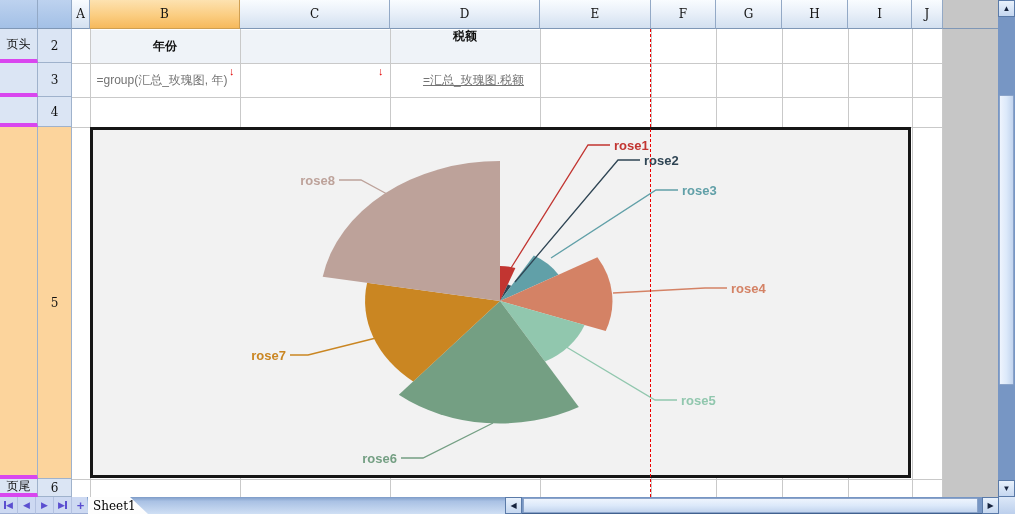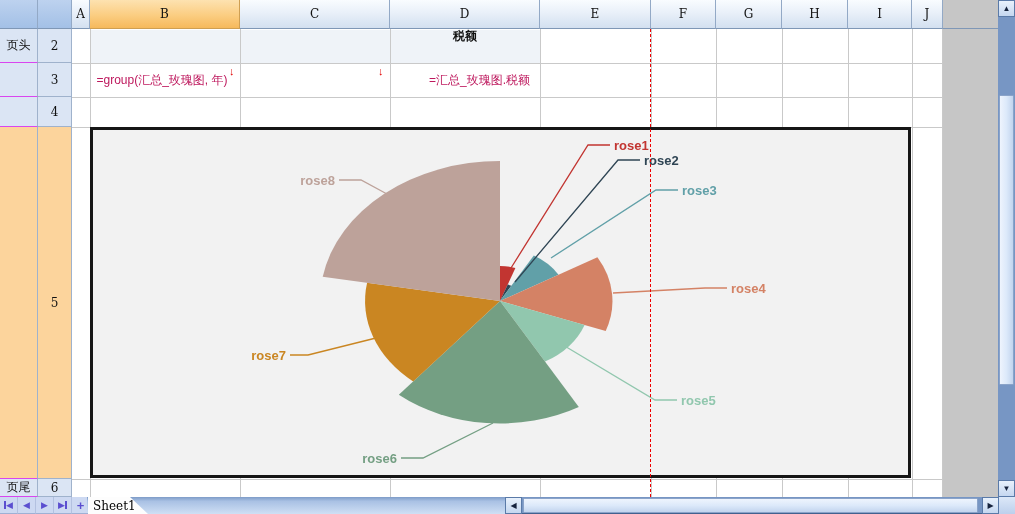--- a/index.html
+++ b/index.html
@@ -11,35 +11,35 @@
   .colhdr{top:0;height:29px;border-right:1px solid #93a9c6;border-bottom:1px solid #7f97b6;
           display:flex;align-items:center;justify-content:center;
           font-family:"DejaVu Serif",serif;font-size:12px;color:#111;
           background:linear-gradient(180deg,#f9fcff 0%,#e9f0f9 45%,#d3e0f0 100%);z-index:10;}
   .colhdr.corner{background:linear-gradient(180deg,#bdd2ef 0%,#a3c0e6 100%);}
   .colhdr.sel{background:linear-gradient(180deg,var(--sel-header-light,#fde2b0) 0%,#fbcd81 55%,var(--sel-header,#f6b95c) 100%);
               border-right:1px solid #cf9f52;border-bottom:1px solid #cf9f52;}
   .colhdr.filler{background:#c6c6c6;border-right:none;border-bottom:1px solid #7f97b6;}
 
   .bandcell{left:0;width:38px;background:var(--band-blue,#dbe5f4);border-right:1px solid #9fb2cc;
-            border-bottom:1px solid #d946ef;display:flex;align-items:center;justify-content:center;
+            border-bottom:4px solid #d946ef;display:flex;align-items:center;justify-content:center;
             color:#111;z-index:9;}
   .numcell{left:38px;width:34px;background:var(--band-blue,#dbe5f4);border-right:1px solid #9fb2cc;
            border-bottom:1px solid #9fb2cc;display:flex;align-items:center;justify-content:center;
            font-family:"DejaVu Serif",serif;color:#111;z-index:9;}
   .orange{background:var(--sel-band,#fcd49c) !important;}
 
   
   #body-bg{left:72px;top:29px;width:870px;height:468px;background:#fff;z-index:1;}
   #dead-area{left:943px;top:0;width:55px;height:497px;background:#c6c6c6;z-index:8;}
   .gl{background:#c9c9c9;z-index:2;}
   .cellbg{background:#eff3f8;z-index:2;}
-  .celltext{z-index:3;display:flex;align-items:center;color:#be185d;}
+  .celltext{z-index:3;display:flex;align-items:center;color:#737373;}
   .celltext.center{justify-content:center;}
-  .celltext.right{justify-content:flex-end;padding-right:9px;}
+  .celltext.right{justify-content:flex-end;padding-right:15px;text-decoration:underline;}
   .celltext.bold{font-weight:bold;color:#111;}
   .red-arrow{z-index:4;color:#e00000;font-size:11px;line-height:11px;font-weight:bold;}
 
   
   #chart-box{left:90px;top:127px;width:821px;height:351px;background:var(--chart-bg,#f2f2f2);
              border:3px solid #161616;z-index:5;}
   #chart-box svg{display:block;}
   .rose-label{font-family:"Liberation Sans",sans-serif;font-size:13px;font-weight:600;}
 
   #page-break{left:650px;top:29px;width:1px;height:468px;border-left:1px dashed var(--page-break,#ee0000);z-index:6;}
@@ -118,20 +118,21 @@
 
   <div class="abs numcell" style="top:29px;height:34px">2</div>
   <div class="abs numcell" style="top:63px;height:34px">3</div>
   <div class="abs numcell" style="top:97px;height:30px">4</div>
   <div class="abs numcell orange" style="top:127px;height:352px">5</div>
   <div class="abs numcell" style="top:479px;height:18px">6</div>
 
   <div class="abs cellbg" style="left:91px;top:30px;width:149px;height:33px"></div>
   <div class="abs cellbg" style="left:241px;top:30px;width:149px;height:33px"></div>
   <div class="abs cellbg" style="left:391px;top:30px;width:149px;height:33px"></div>
+  <div class="abs celltext center bold" style="left:90px;top:29px;width:150px;height:34px">年份</div>
   <div class="abs celltext center bold" style="left:390px;top:19px;width:150px;height:34px">税额</div>
 
   <div class="abs celltext center" style="left:92px;top:63px;width:140px;height:34px">=group(汇总_玫瑰图, 年)</div>
   <div class="abs celltext right" style="left:390px;top:63px;width:149px;height:34px">=汇总_玫瑰图.税额</div>
   <div class="abs red-arrow" style="left:229px;top:66px">↓</div>
   <div class="abs red-arrow" style="left:378px;top:66px">↓</div>
 
   <div class="abs" id="chart-box">
     <svg id="rose-svg" width="815" height="345" viewBox="0 0 815 345">
         <path d="M 407 171 L 407.0 136.0 A 45 35 0 0 1 422.4 138.1 Z" fill="#c23531"></path>

